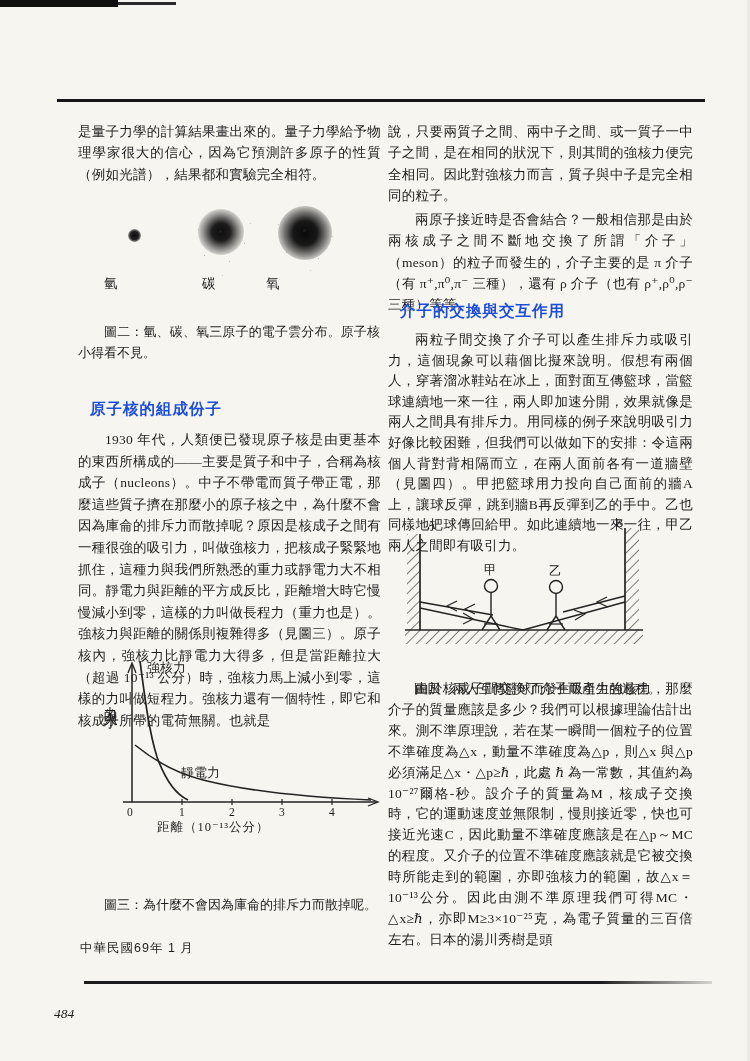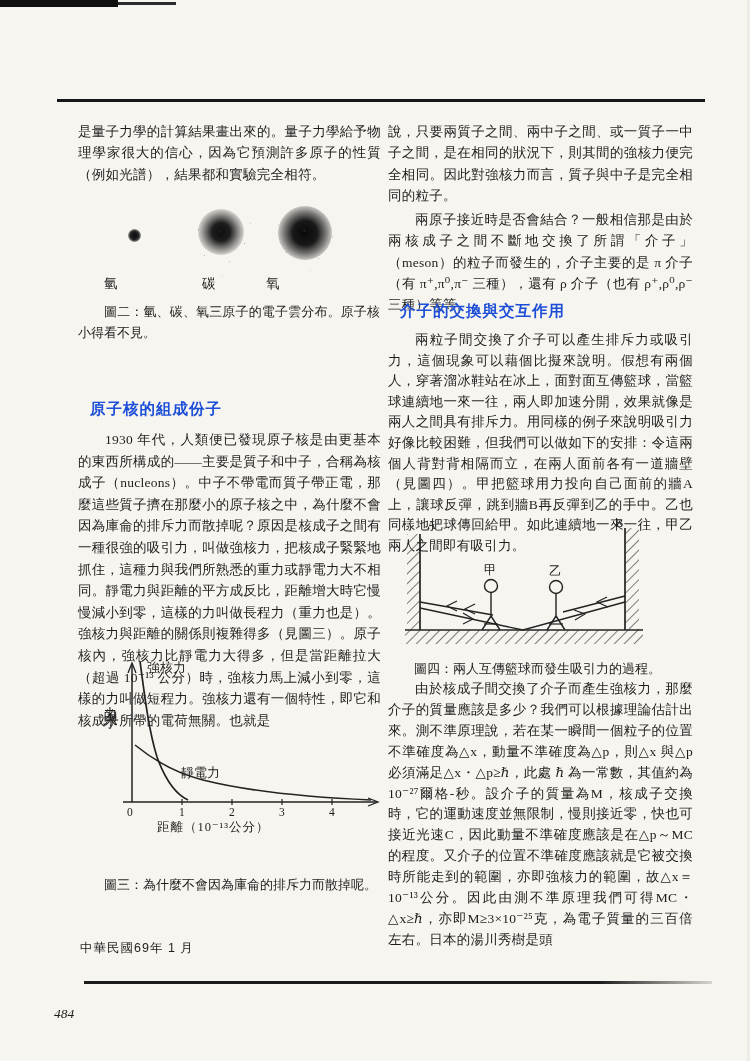--- a/index.html
+++ b/index.html
@@ -53,21 +53,21 @@
   .speck.sc { left:141px; top:27px;
     box-shadow:-16px 24px 0 -1px rgba(50,50,50,.45), 9px 30px 0 -1px rgba(50,50,50,.4),
                24px 12px 0 -1px rgba(50,50,50,.45), -22px -2px 0 -1px rgba(60,60,60,.35),
                2px 44px 0 -1px rgba(70,70,70,.3), 30px -8px 0 -1px rgba(70,70,70,.3); }
   .speck.so { left:225px; top:26px;
     box-shadow:-18px 22px 0 -1px rgba(50,50,50,.45), 14px 28px 0 -1px rgba(50,50,50,.4),
                28px 6px 0 -1px rgba(60,60,60,.4), -26px -6px 0 -1px rgba(60,60,60,.3),
                6px 40px 0 -1px rgba(70,70,70,.28); }
   .atom-label { position:absolute; top:72px; font-size:13.5px; }
   .al-h { left:26px; } .al-c { left:124px; } .al-o { left:188px; }
-  .caption { position:absolute; font-size:13px; line-height:21px; text-align:justify; }
+  .caption { position:absolute; font-size:13px; line-height:21px; text-align:justify;margin-top:20px; }
   
   .fig3 { position:absolute; left:85px; top:659px; width:312px; height:172px; }
   .fig3 svg { position:absolute; left:0; top:0; }
   .fig3 .ylabel {
     position:absolute; left:16px; top:36px; font-size:13.5px;
     writing-mode:vertical-rl; text-orientation:upright; letter-spacing:3px;
   }
   .fig3 .xlabel { position:absolute; left:72px; top:160px; font-size:12.5px; letter-spacing:1px; }
   svg text { font-family:"Liberation Serif","DejaVu Serif",serif; fill:#1c1c1c; }
   .stroke { stroke:#222; fill:none; }

